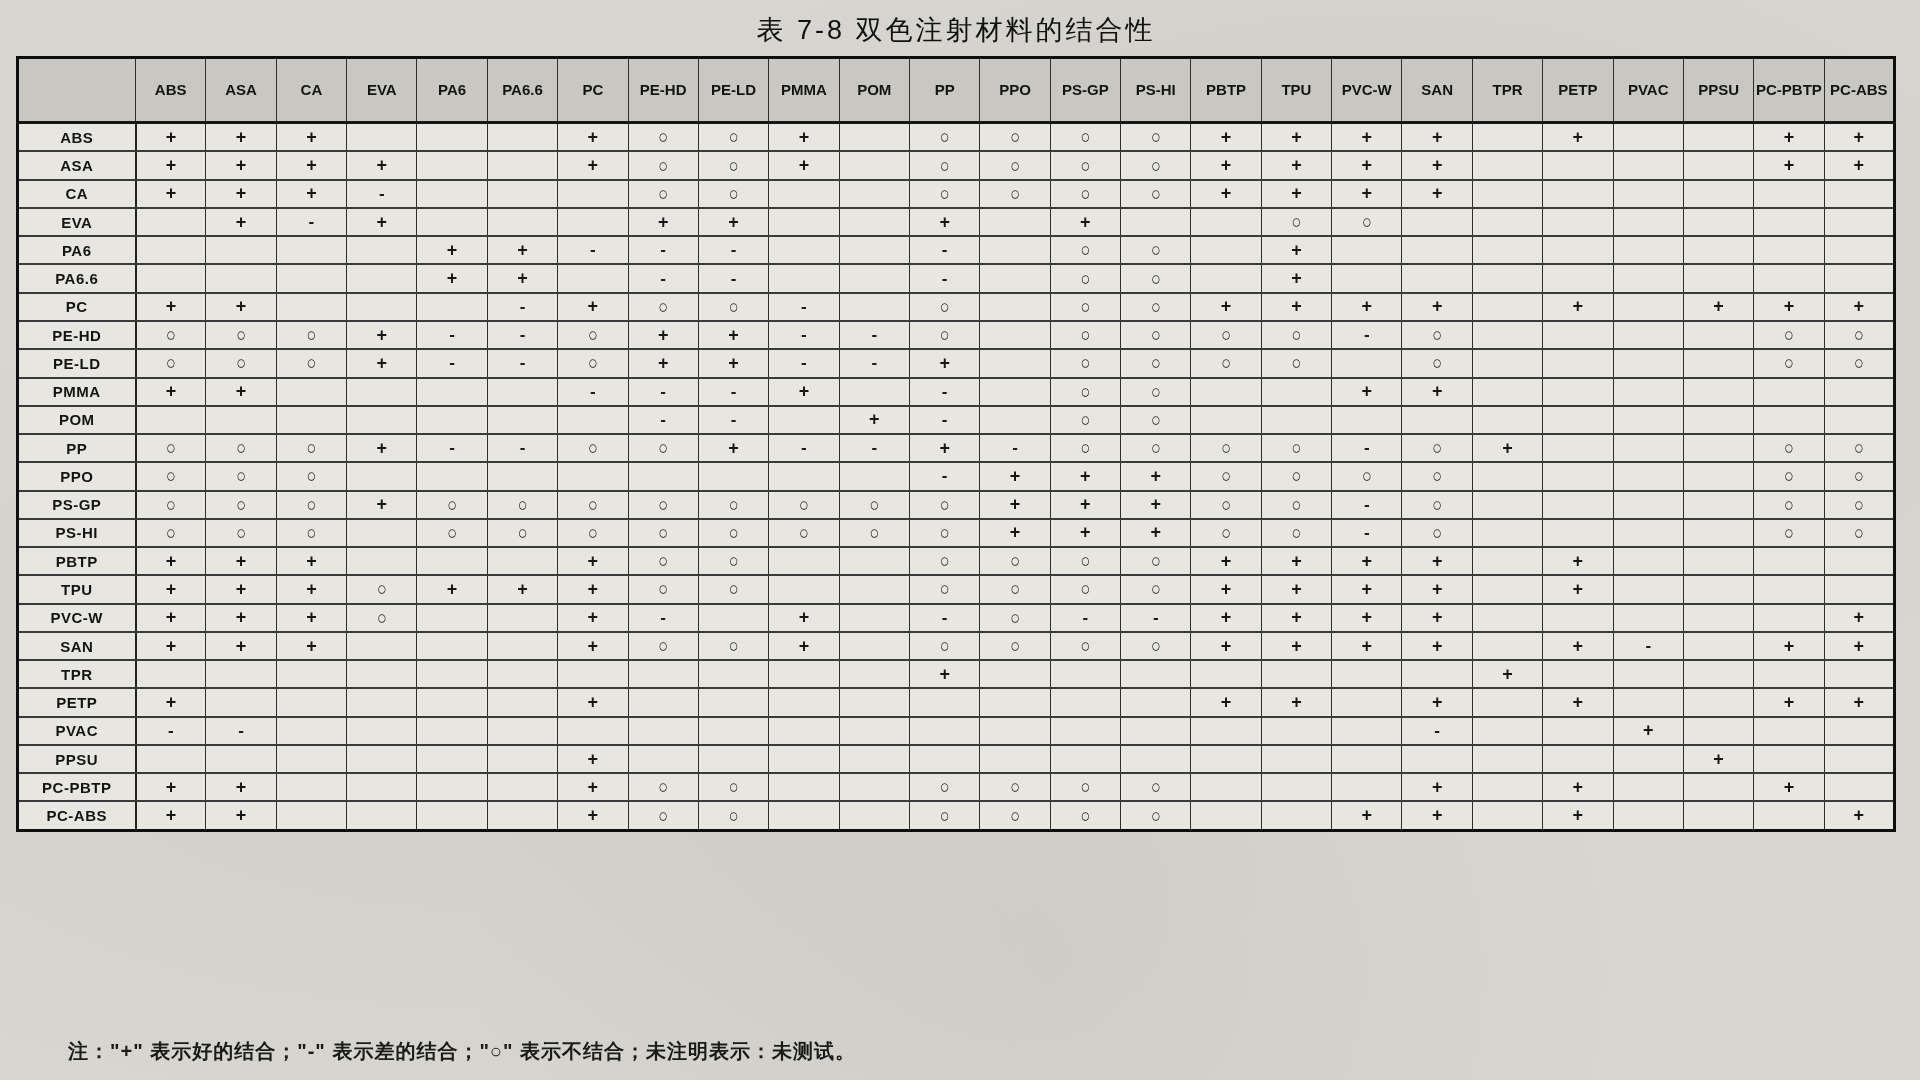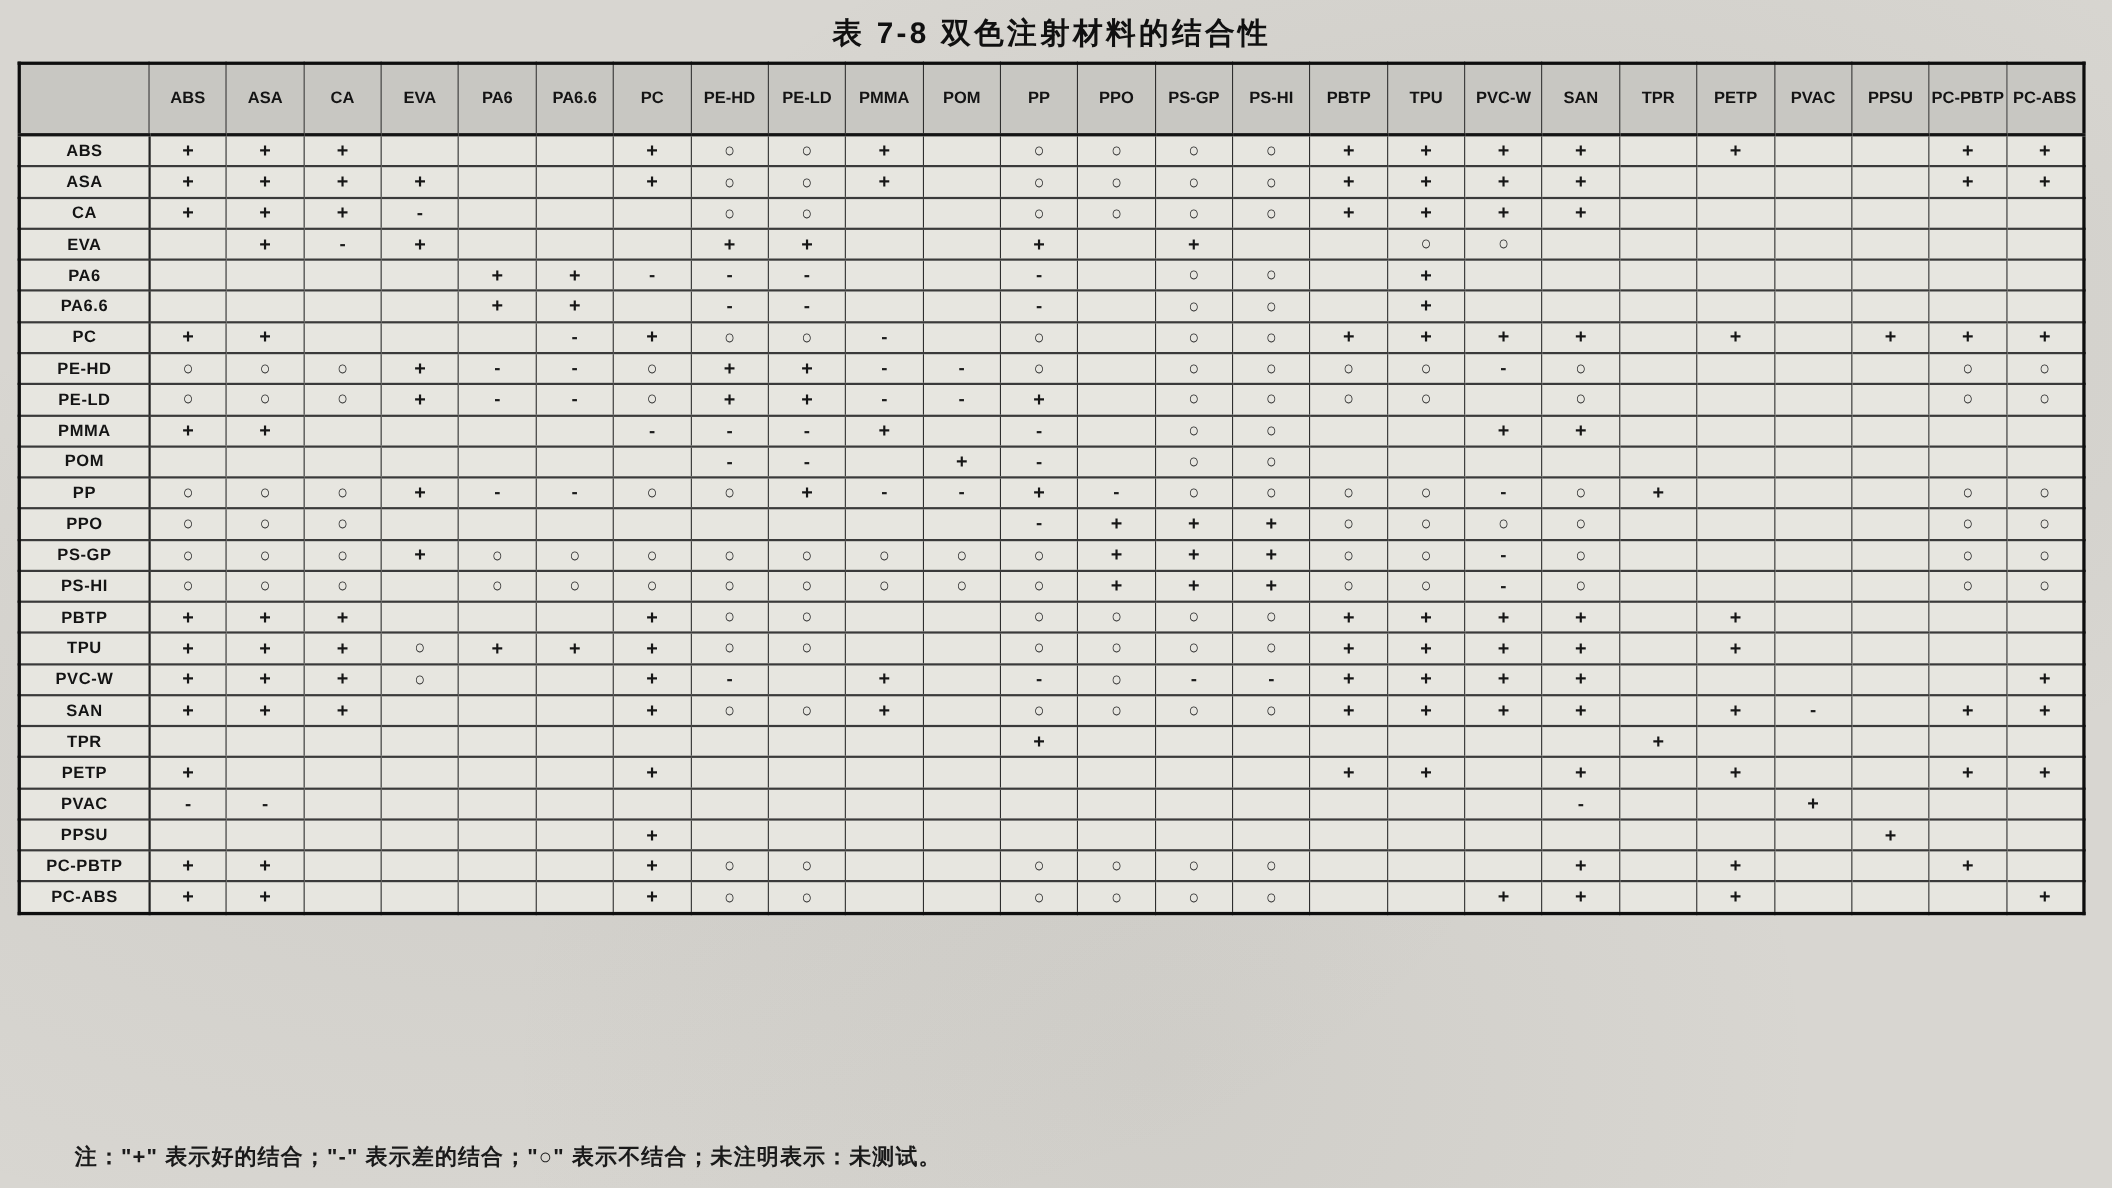--- a/index.html
+++ b/index.html
@@ -15,21 +15,21 @@
       radial-gradient(ellipse at 72% 28%, rgba(110,110,104,0.10), transparent 42%),
       radial-gradient(ellipse at 25% 65%, rgba(110,110,104,0.07), transparent 45%),
       radial-gradient(ellipse at 55% 90%, rgba(110,110,104,0.08), transparent 40%),
       #d8d6d1;
   }
   .title {
     position: absolute;
     left: 16px; top: 12px; width: 1880px;
     text-align: center;
     font-size: 27px;
-    font-weight: bold;
+    font-weight: normal;
     letter-spacing: 3px;
     color: #101010;
   }
   table.matrix {
     position: absolute;
     left: 16px; top: 56px;
     width: 1880px; height: 776px;
     border-collapse: collapse;
     table-layout: fixed;
     border: 3px solid #0e0e0e;

